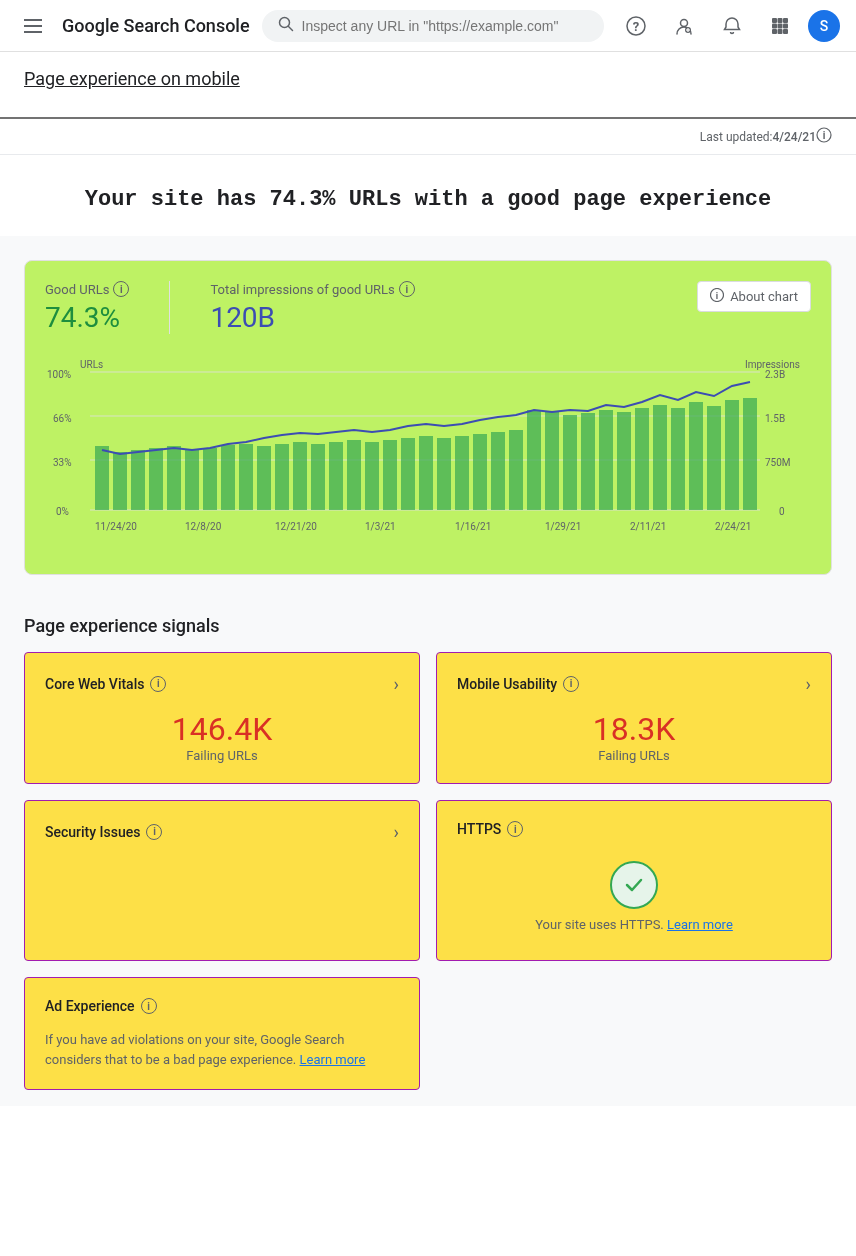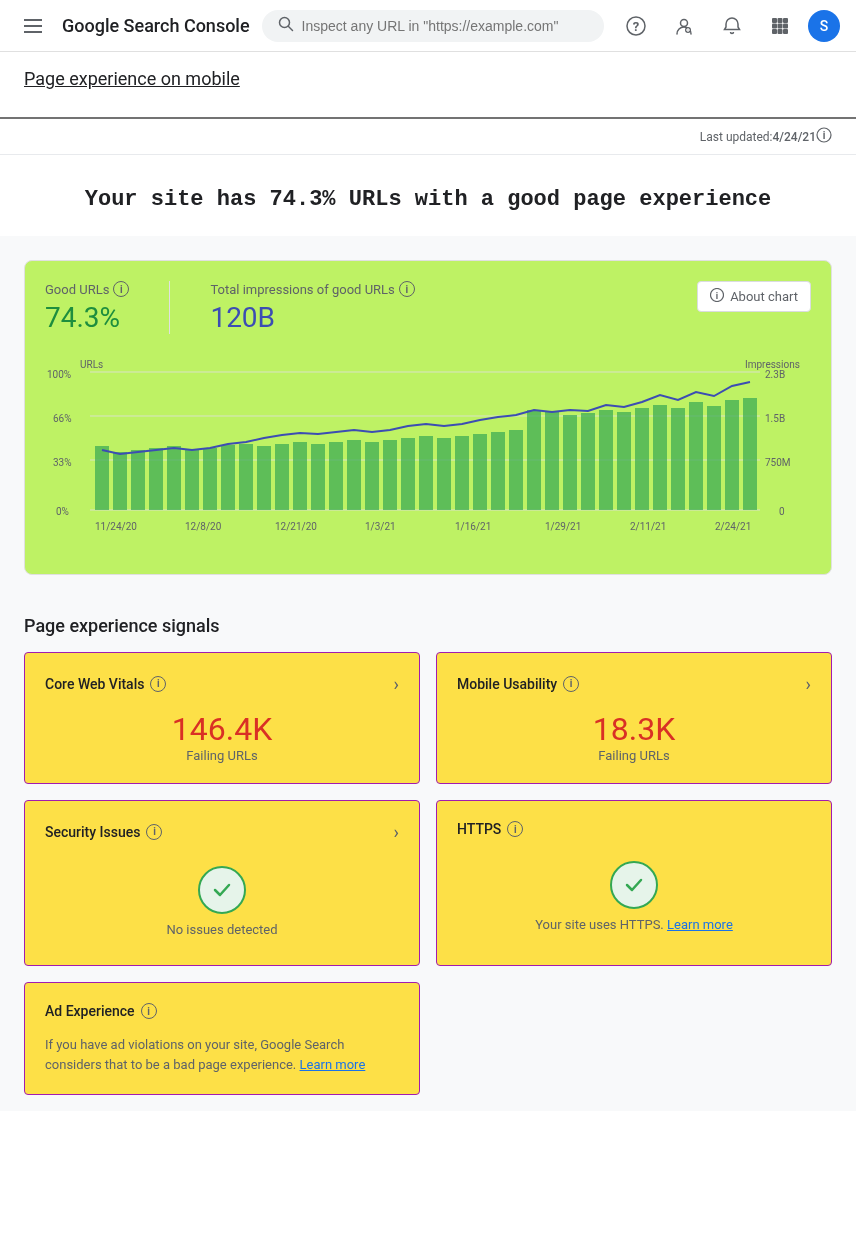--- a/index.html
+++ b/index.html
@@ -325,43 +325,35 @@
       </div>
 
       <div class="signal-card">
         <div class="signal-card-header">
           <div class="signal-card-title">
             <span>Security Issues</span>
             <span class="info-circle">i</span>
           </div>
           <span class="signal-card-arrow">›</span>
         </div>
+      </div>
+
+      <div class="signal-card">
+        <div class="signal-card-header">
+          <div class="signal-card-title">
+            <span>HTTPS</span>
+            <span class="info-circle">i</span>
+          </div>
+        </div>
         <div class="signal-check-area">
           <div class="check-circle">
             <svg width="24" height="24" viewBox="0 0 24 24" fill="none">
               <path d="M5 12l5 5L19 7" stroke="#34a853" stroke-width="2.5" stroke-linecap="round" stroke-linejoin="round"></path>
             </svg>
           </div>
-          <span class="signal-ok-text">No issues detected</span>
-        </div>
-      </div>
-
-      <div class="signal-card">
-        <div class="signal-card-header">
-          <div class="signal-card-title">
-            <span>HTTPS</span>
-            <span class="info-circle">i</span>
-          </div>
-        </div>
-        <div class="signal-check-area">
-          <div class="check-circle">
-            <svg width="24" height="24" viewBox="0 0 24 24" fill="none">
-              <path d="M5 12l5 5L19 7" stroke="#34a853" stroke-width="2.5" stroke-linecap="round" stroke-linejoin="round"></path>
-            </svg>
-          </div>
           <span class="signal-https-text">
             <span>Your site uses HTTPS.</span>
             <a class="learn-more-link">Learn more</a>
           </span>
         </div>
       </div>
 
     </div>
 
     <div style="display:grid; grid-template-columns: 1fr 1fr; gap: 16px; margin-top: 16px;">

